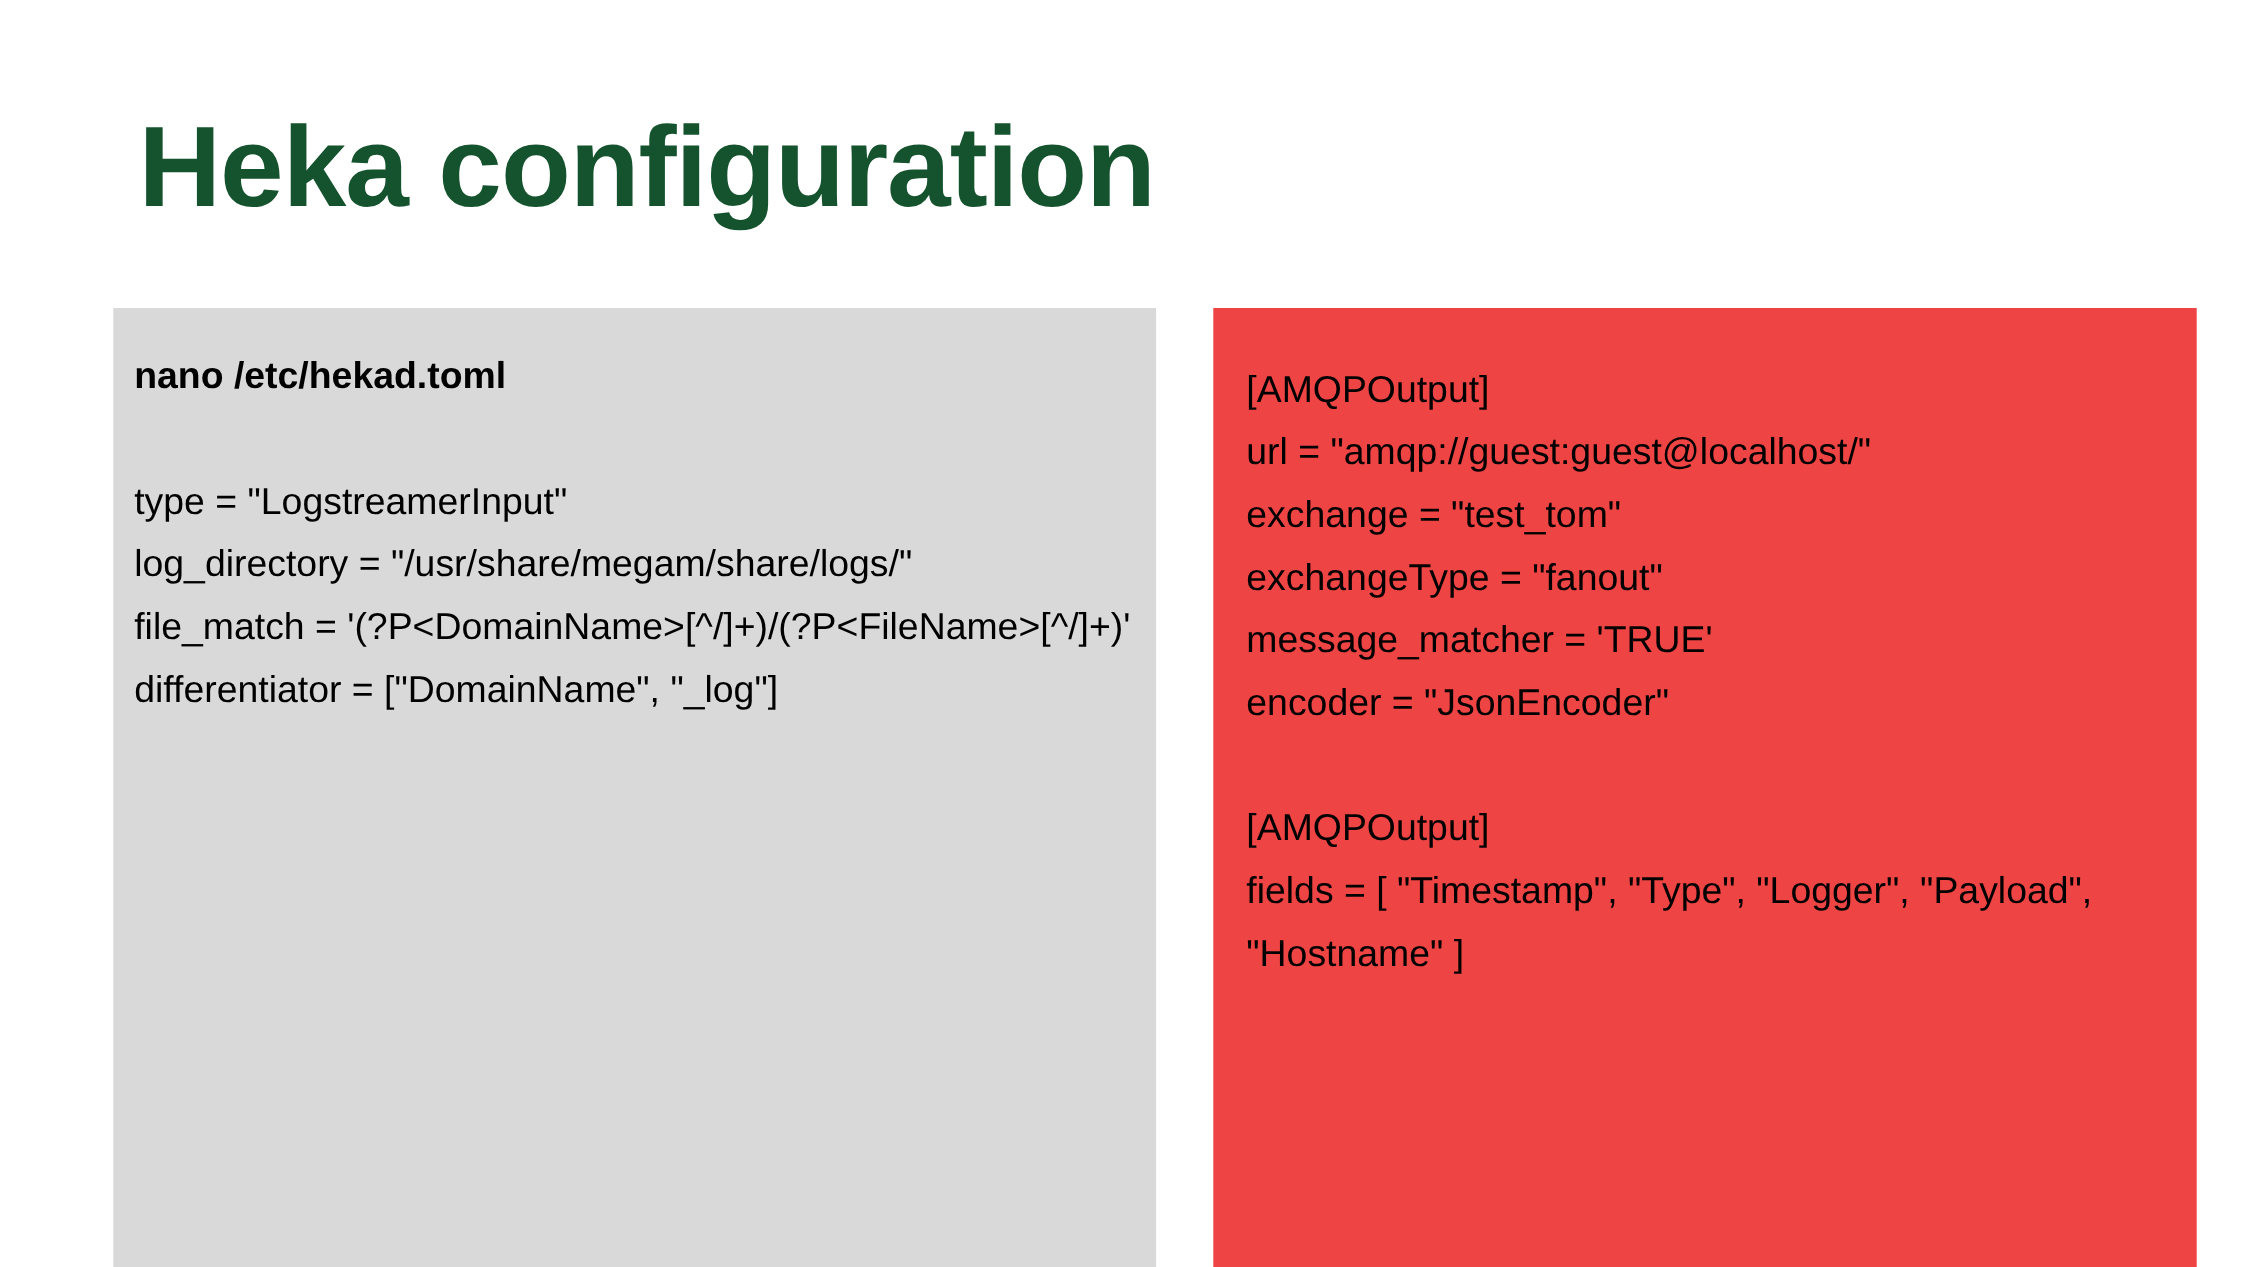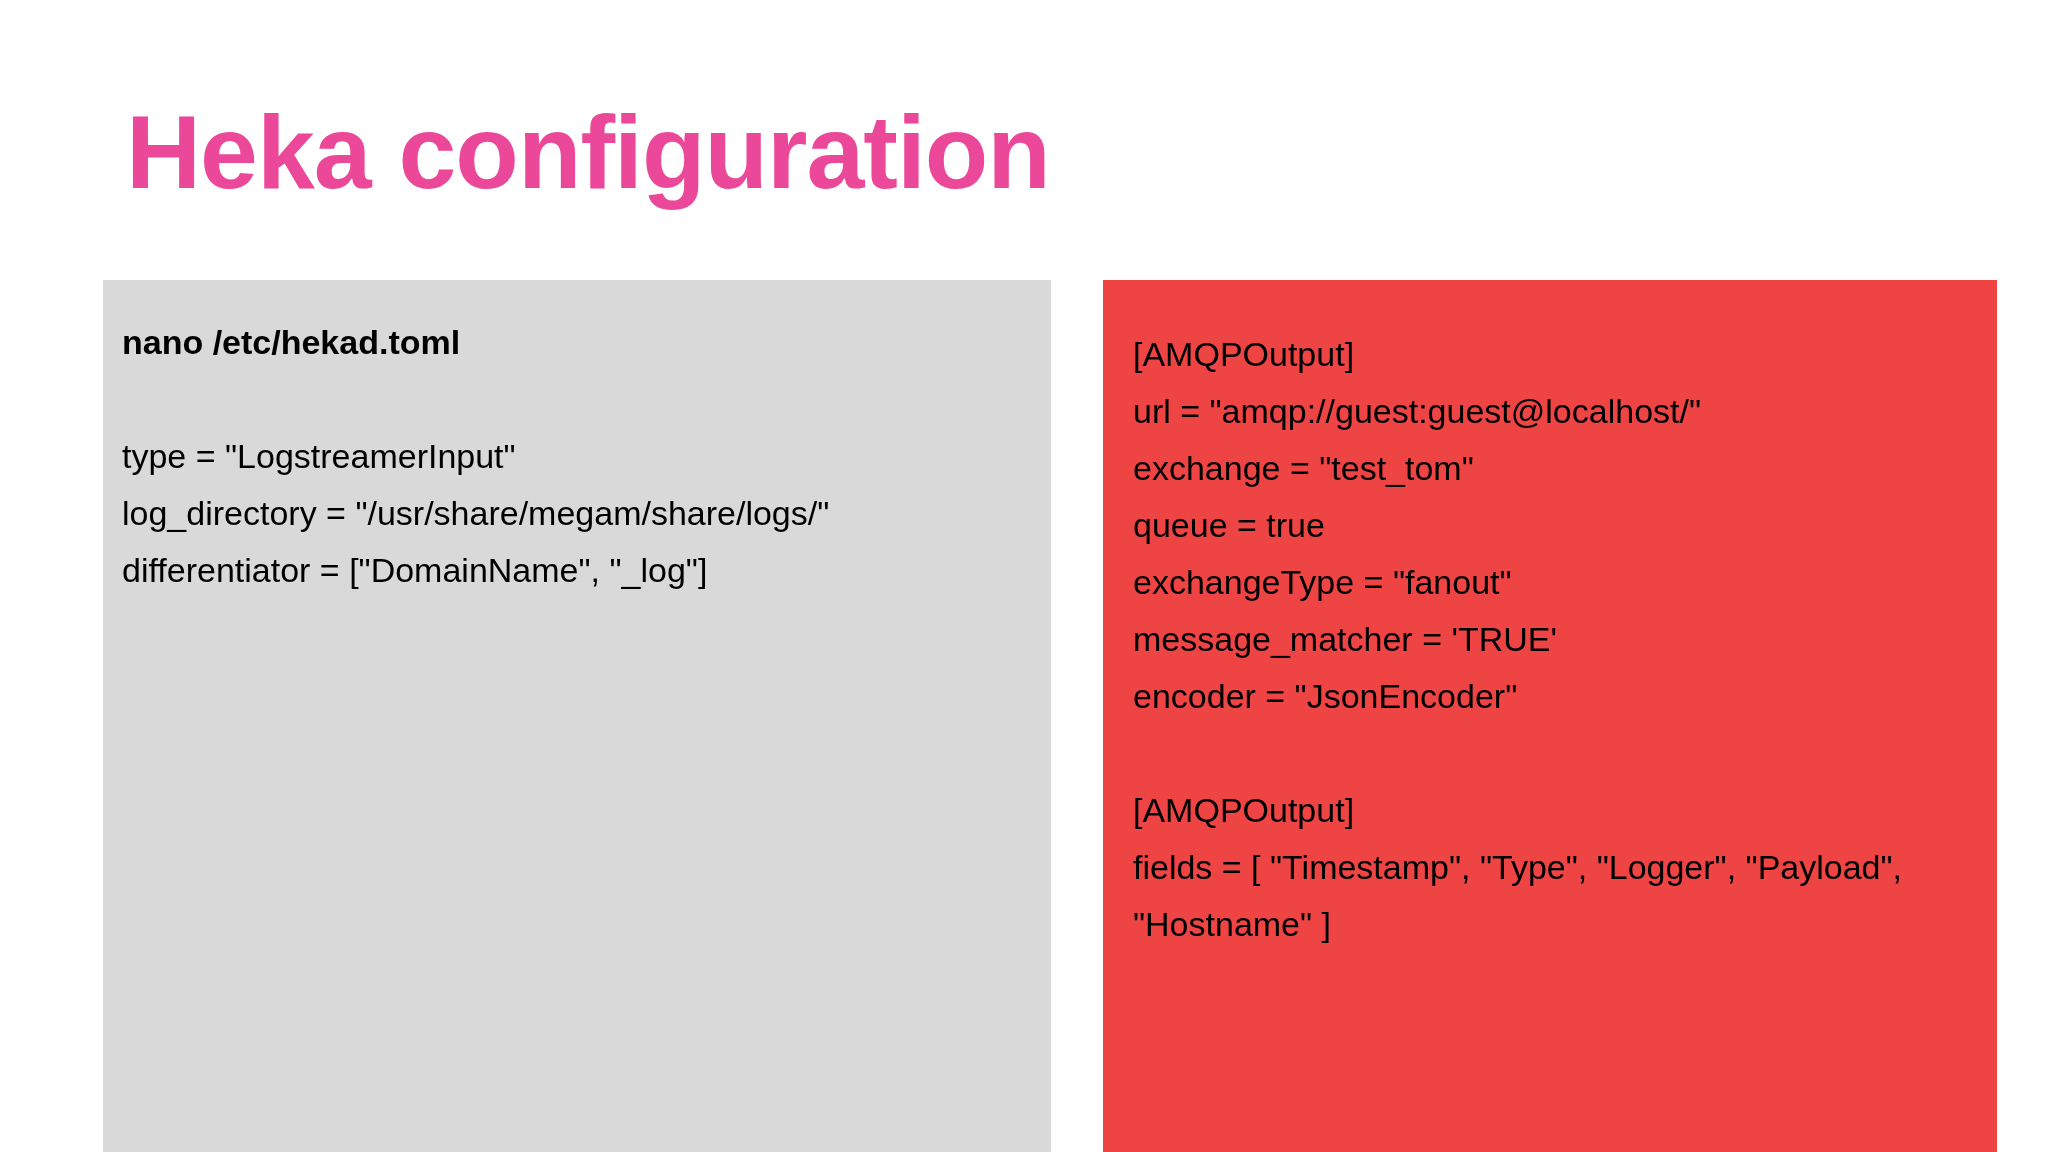--- a/index.html
+++ b/index.html
@@ -19,21 +19,21 @@
   .slide-title {
     position: absolute;
     left: 126px;
     top: 85px;
     margin: 0;
     font-size: 104px;
     font-weight: 700;
     letter-spacing: -1px;
     line-height: 1.3;
     white-space: nowrap;
-    color: #ec4899;
+    color: #14532d;
   }
   .code-panel {
     position: absolute;
     top: 280px;
     height: 884px;
     box-sizing: border-box;
   }
   .code-panel.left {
     left: 103px;
     width: 948px;
@@ -63,28 +63,28 @@
 
 <div class="slide">
 
   <h1 class="slide-title">Heka configuration</h1>
 
   <div class="code-panel left">
     <div class="code-line bold">nano /etc/hekad.toml</div>
     <div class="code-line"></div>
     <div class="code-line">type = "LogstreamerInput"</div>
     <div class="code-line">log_directory = "/usr/share/megam/share/logs/"</div>
+    <div class="code-line">file_match = '(?P&lt;DomainName&gt;[^/]+)/(?P&lt;FileName&gt;[^/]+)'</div>
     <div class="code-line">differentiator = ["DomainName", "_log"]</div>
   </div>
 
   <div class="code-panel right">
     <div class="code-line">[AMQPOutput]</div>
     <div class="code-line">url = "amqp://guest:guest@localhost/"</div>
     <div class="code-line">exchange = "test_tom"</div>
-    <div class="code-line">queue = true</div>
     <div class="code-line">exchangeType = "fanout"</div>
     <div class="code-line">message_matcher = 'TRUE'</div>
     <div class="code-line">encoder = "JsonEncoder"</div>
     <div class="code-line"></div>
     <div class="code-line">[AMQPOutput]</div>
     <div class="code-line">fields = [ "Timestamp", "Type", "Logger", "Payload",</div>
     <div class="code-line">"Hostname" ]</div>
   </div>
 
 </div>

